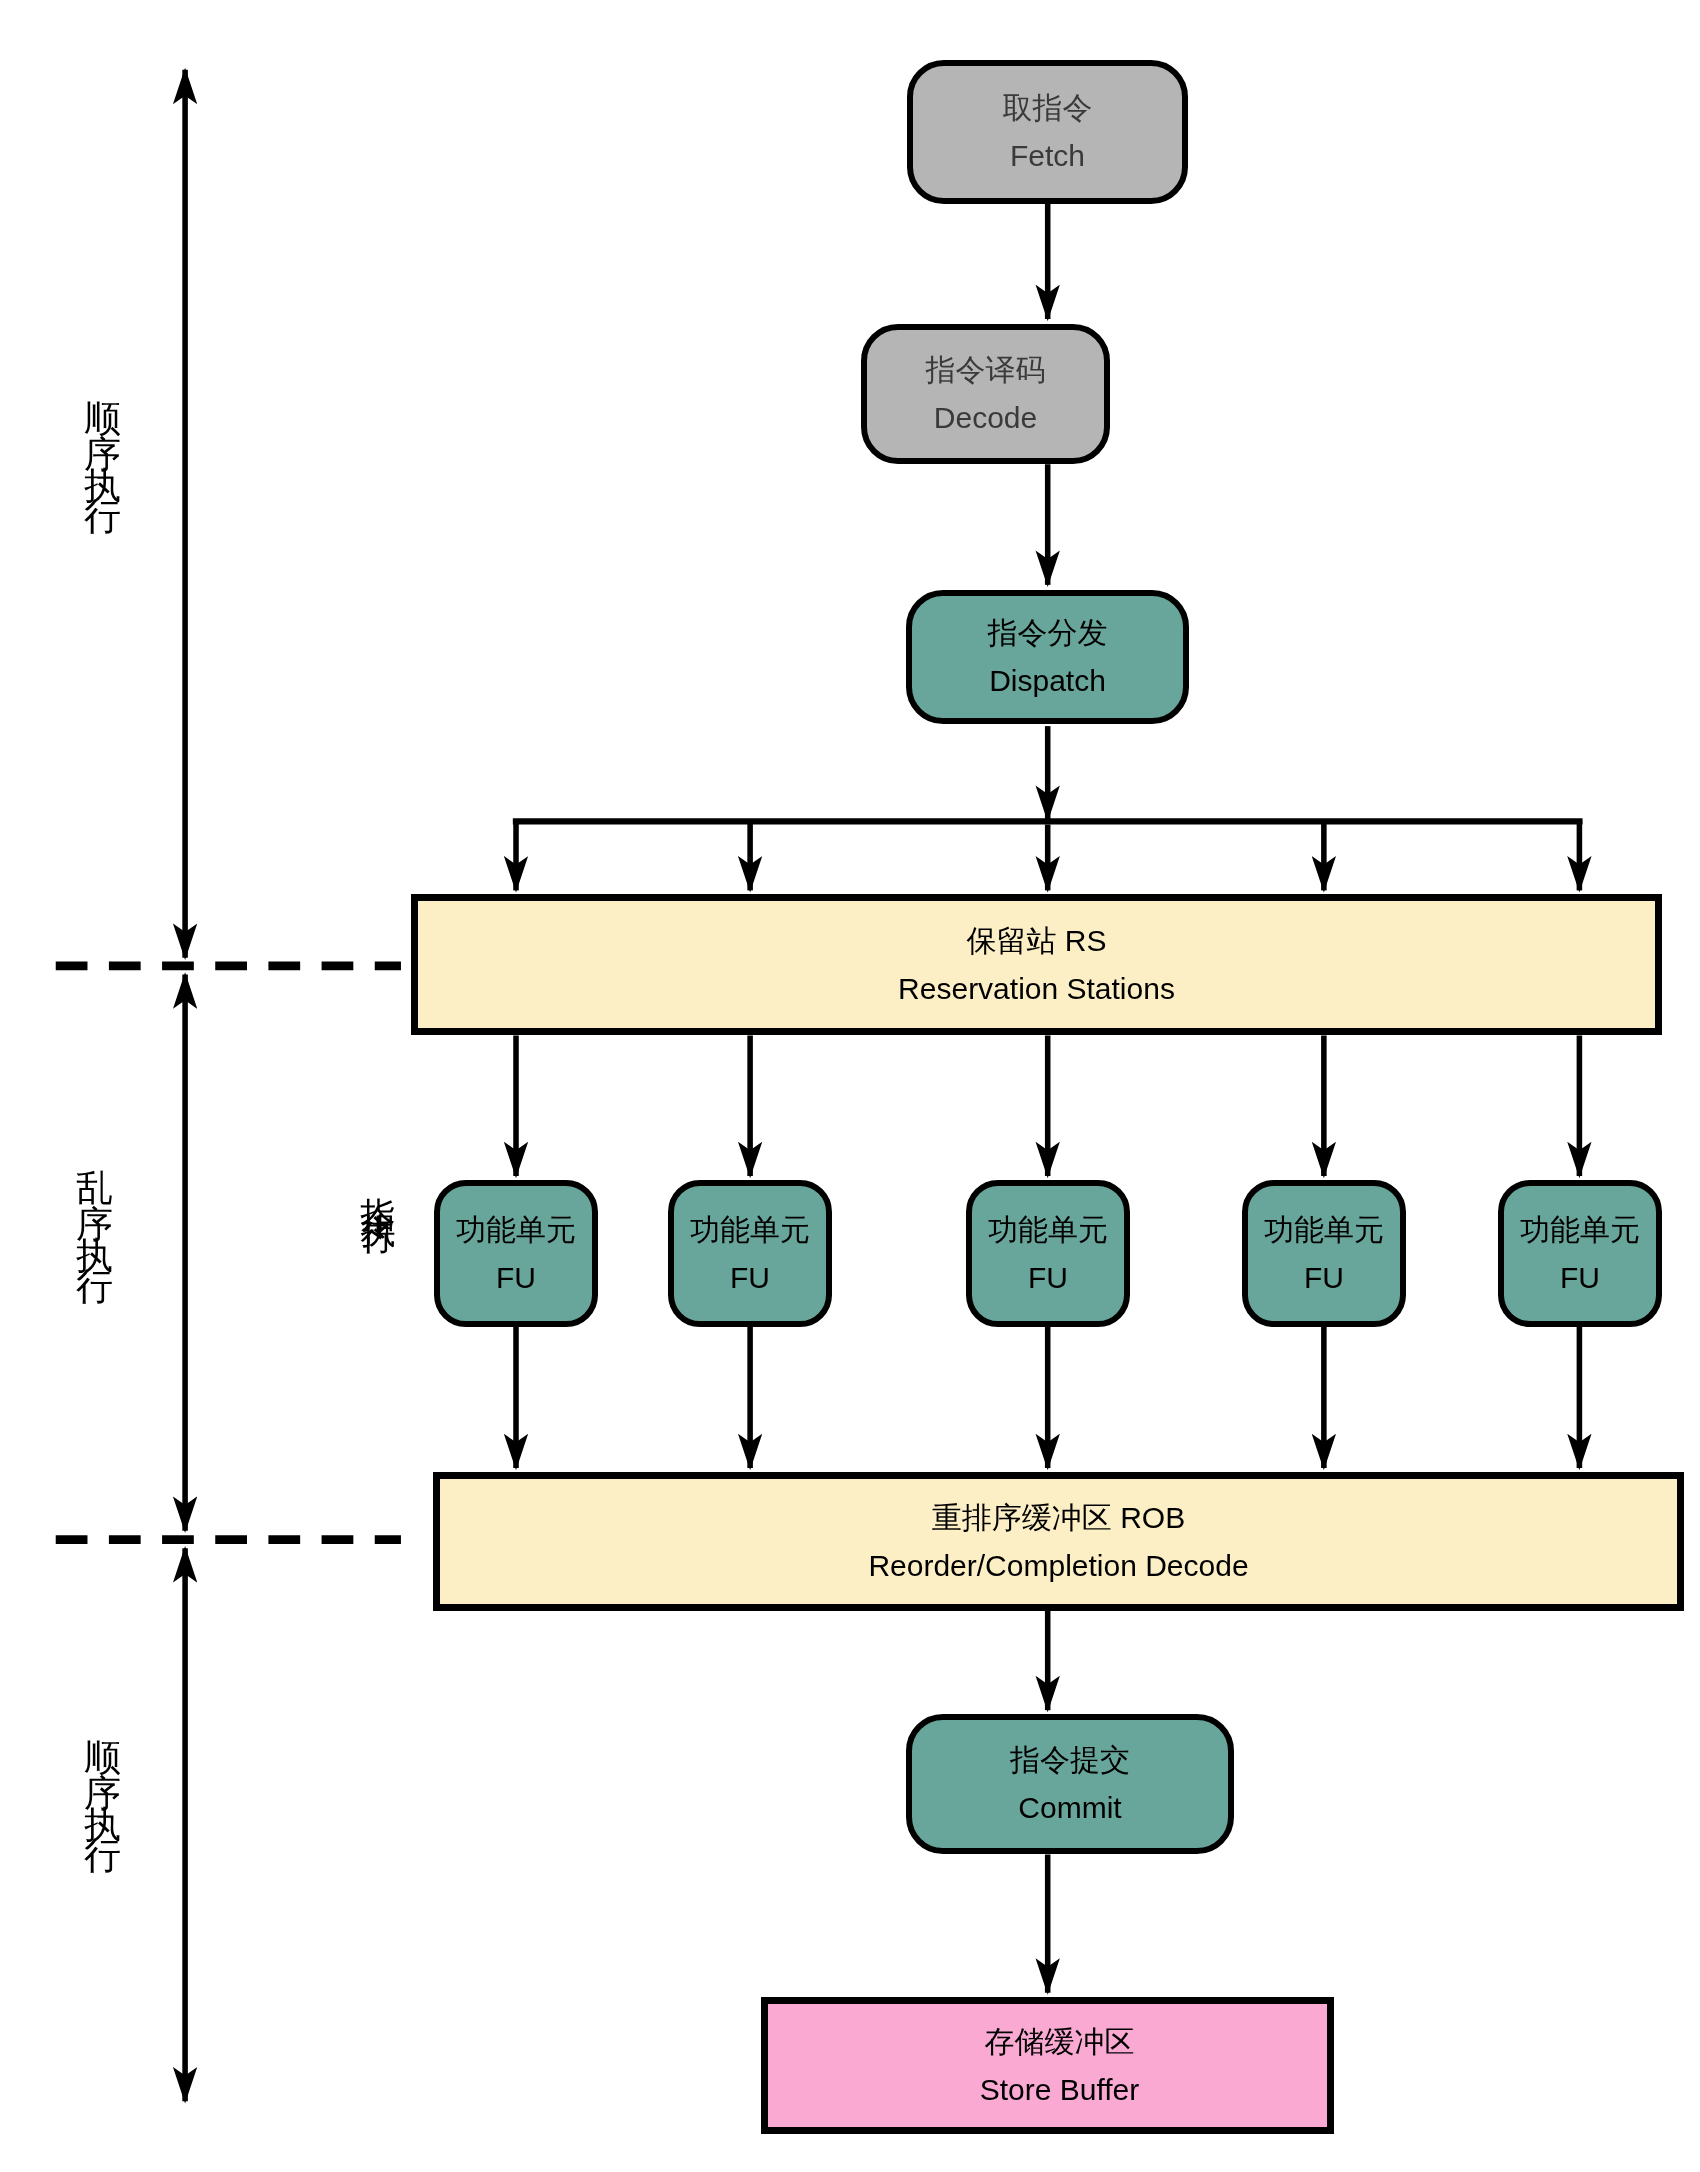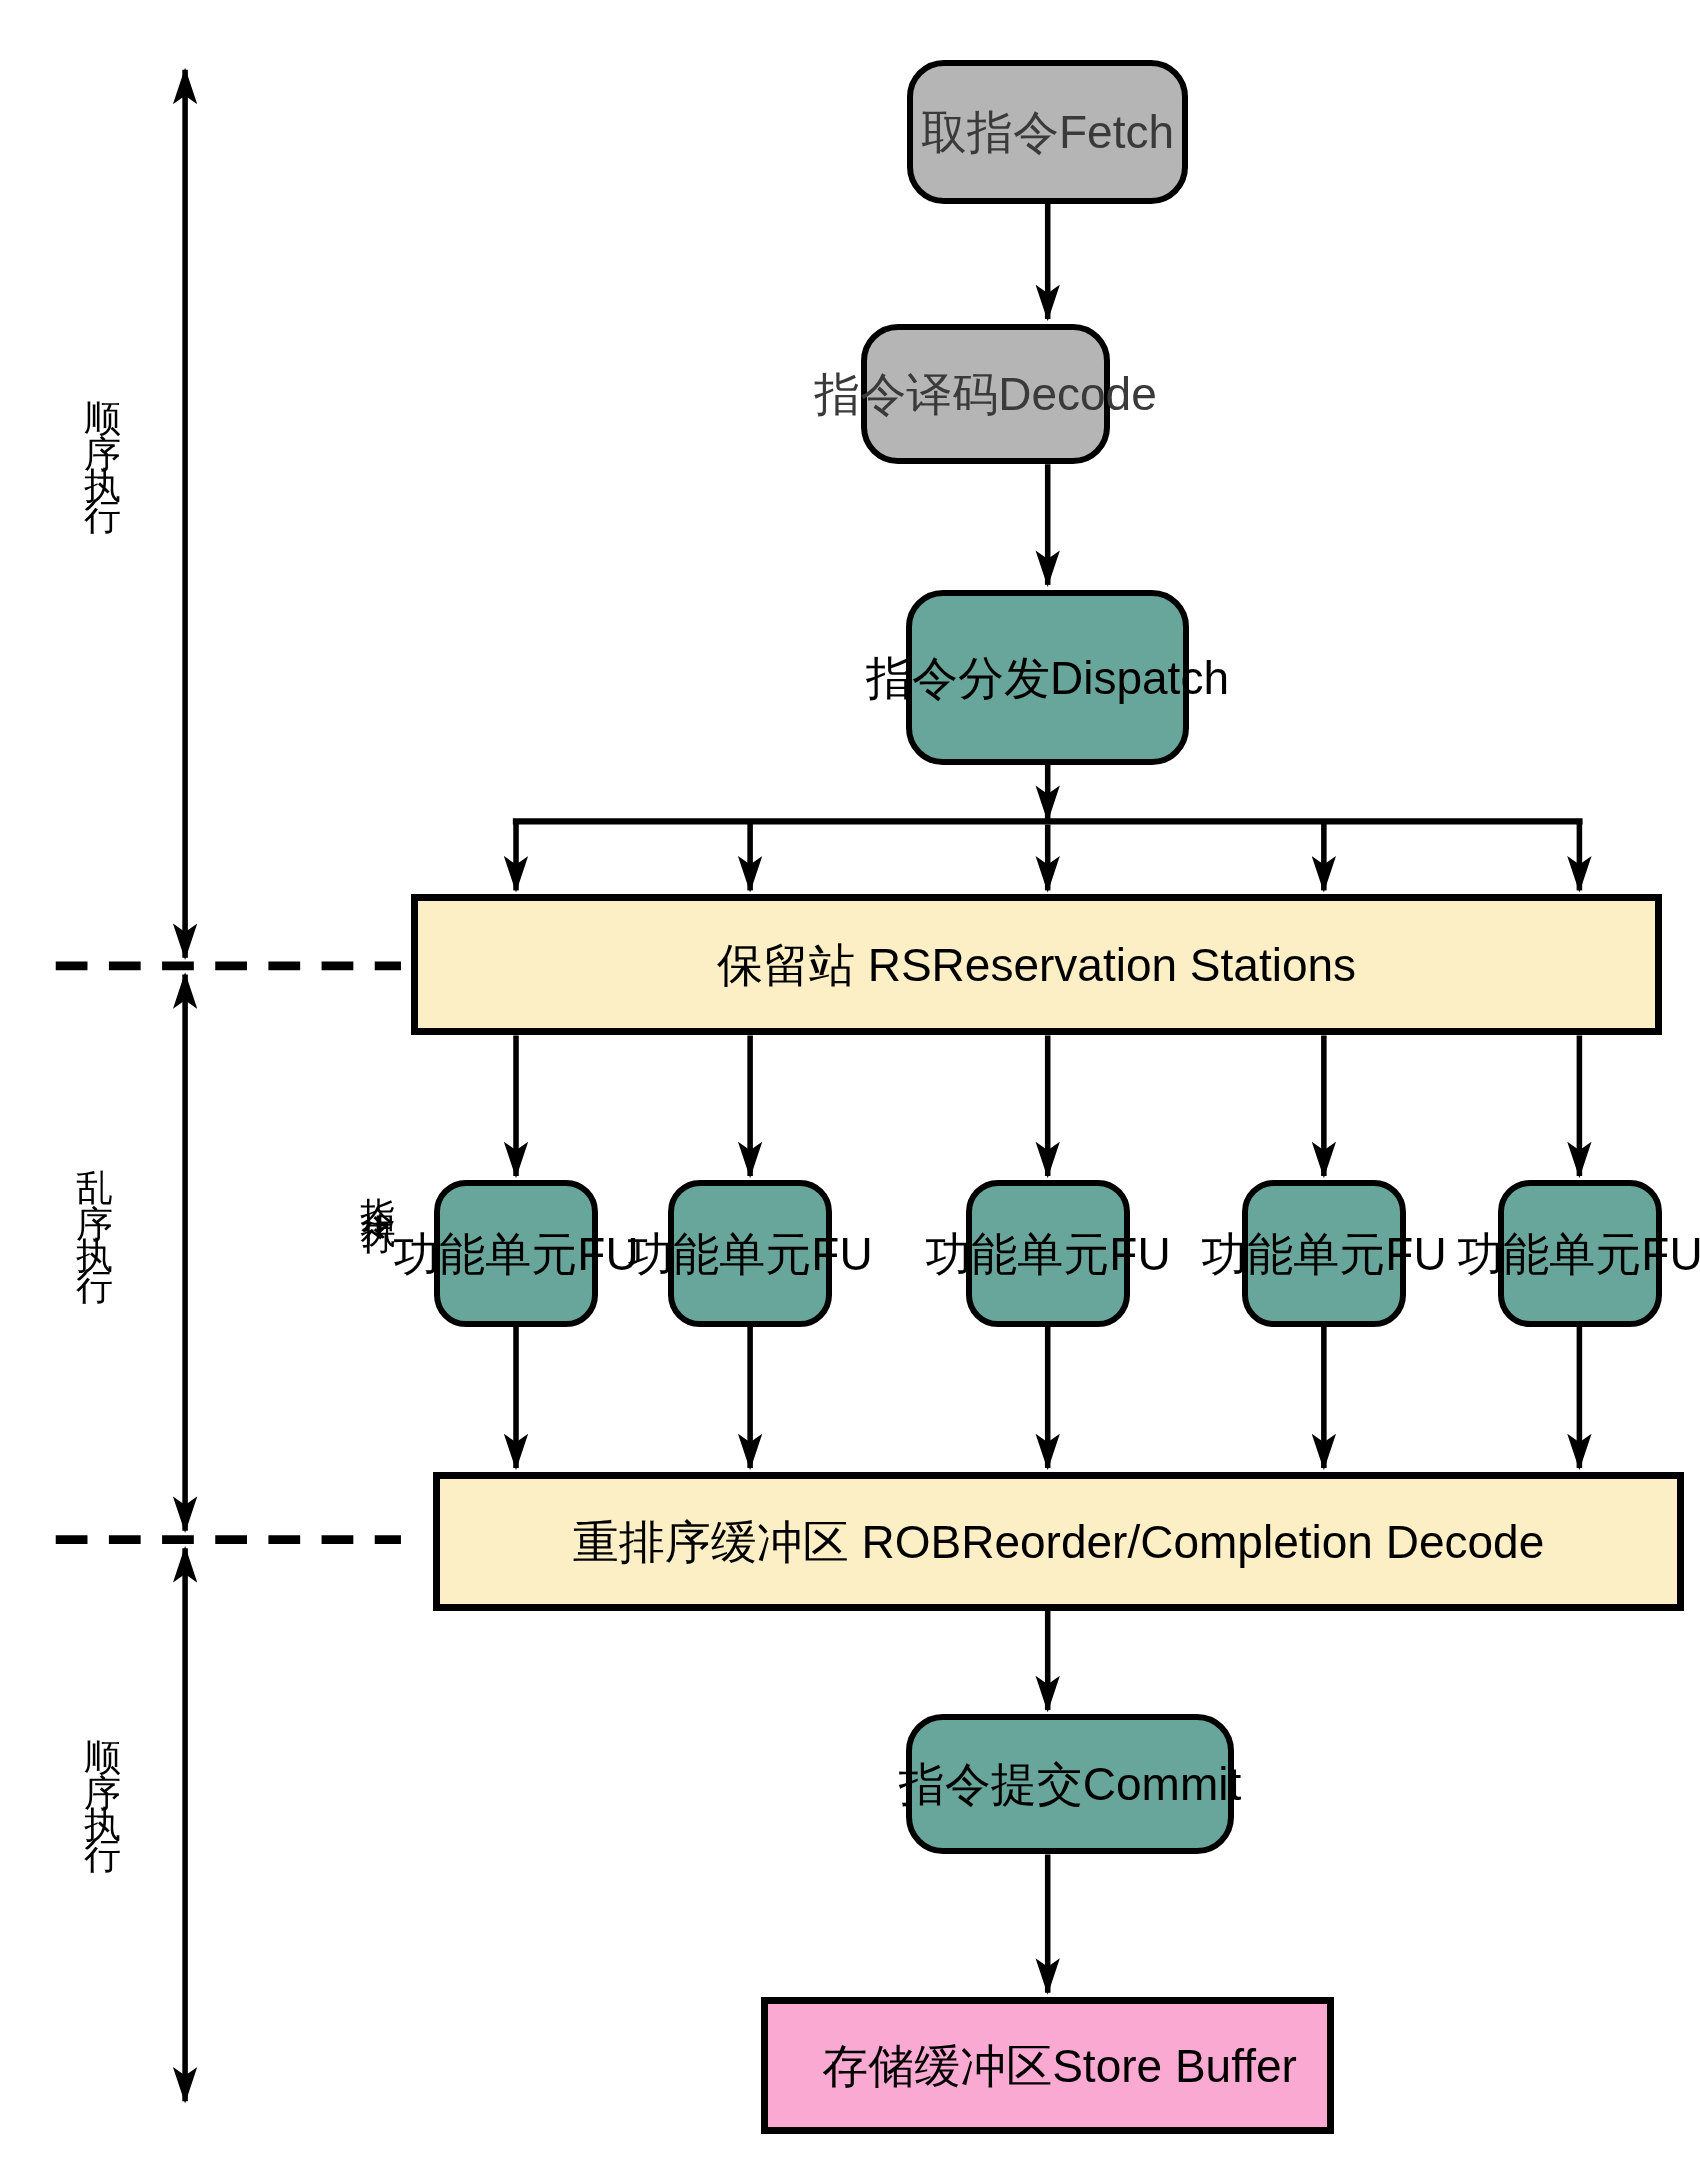--- a/index.html
+++ b/index.html
@@ -10,39 +10,39 @@
     background: #ffffff;
     font-family: "Liberation Sans", "DejaVu Sans", sans-serif;
     overflow: hidden;
   }
   svg.wires { position: absolute; left: 0; top: 0; z-index: 1; }
   .node {
     position: absolute;
     z-index: 2;
     box-sizing: border-box;
     display: flex;
-    flex-direction: row;
+    flex-direction: column;
     align-items: center;
     justify-content: center;
     text-align: center;
-    font-size: 46px;
+    font-size: 30px;
     line-height: 48px;
     color: #000000;
     border: 6.3px solid #000000;
   }
   .node .zh, .node .en { display: block; white-space: nowrap; }
   .rounded { border-radius: 37px; }
   .gray  { background: #b5b5b5; color: #3a3a3a; }
   .teal  { background: #68a69b; }
   .cream { background: #fcefc5; border-width: 7.1px; }
   .pink  { background: #f9a9d2; border-width: 7.1px; padding-left: 24px; }
 
   .n-fetch    { left: 907px; top: 60px;   width: 281px; height: 144px; }
   .n-decode   { left: 861px; top: 324px;  width: 249px; height: 140px; }
-  .n-dispatch { left: 906px; top: 590px;  width: 283px; height: 175px; }
+  .n-dispatch { left: 906px; top: 590px;  width: 283px; height: 134px; }
   .n-rs       { left: 411px;  top: 894px; width: 1251px; height: 141px; }
   .n-rob      { left: 433px;  top: 1472px; width: 1251px; height: 139px; }
   .n-commit   { left: 906px; top: 1714px; width: 328px; height: 140px; }
   .n-store    { left: 761px;  top: 1997px; width: 573px; height: 137px; }
 
   .n-fu { top: 1180px; width: 164px; height: 147px; border-radius: 32px; }
   .n-fu1 { left: 434px; }
   .n-fu2 { left: 668px; }
   .n-fu3 { left: 966px; }
   .n-fu4 { left: 1242px; }

